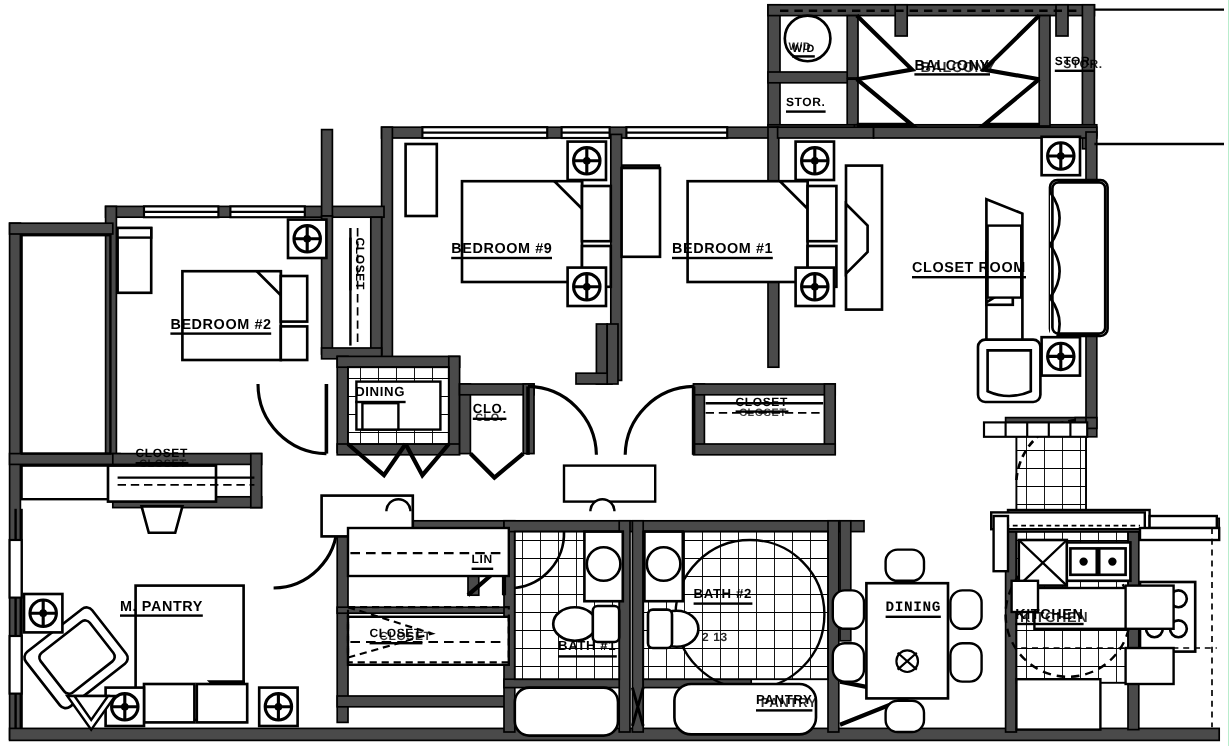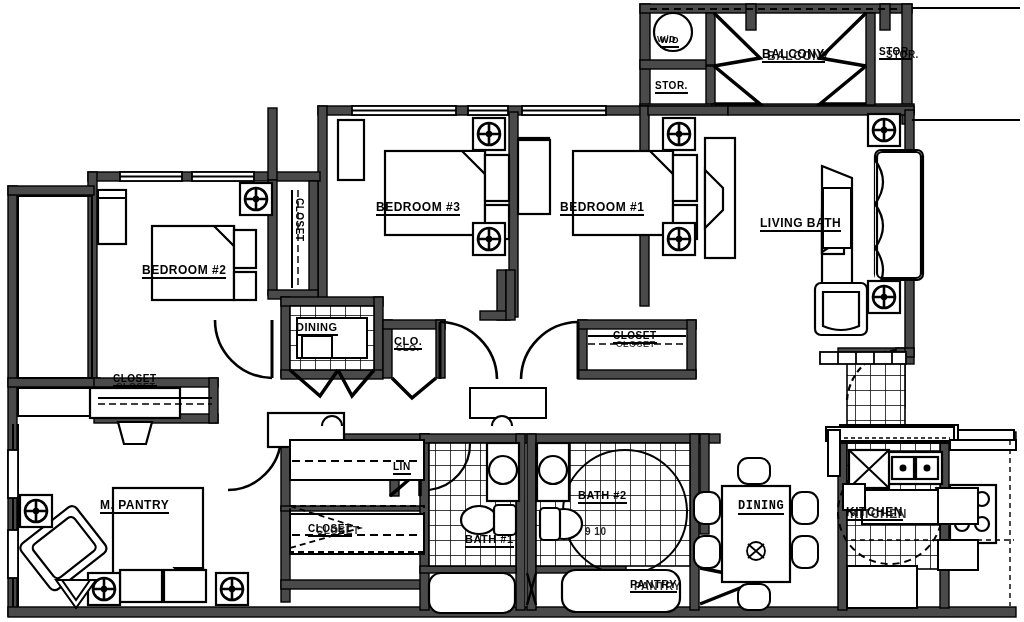--- a/index.html
+++ b/index.html
@@ -421,29 +421,29 @@
   <div class="room-label lbl-xs nb" style="left:657px;top:35px;opacity:.85;">W/D</div>
 
   <div class="room-label lbl-sm" style="left:655px;top:81px;">STOR.</div>
 
   <div class="room-label lbl-lg" style="left:762px;top:48px;">BALCONY</div>
   <div class="room-label lbl-lg nb" style="left:767px;top:50px;opacity:.8;">BALCONY</div>
 
   <div class="room-label lbl-sm" style="left:879px;top:47px;">STOR.</div>
   <div class="room-label lbl-sm nb" style="left:886px;top:50px;opacity:.85;">STOR.</div>
 
-  <div class="room-label lbl-lg" style="left:376px;top:201px;">BEDROOM #3</div>
+  <div class="room-label lbl-lg" style="left:376px;top:201px;">BEDROOM #9</div>
 
   <div class="room-label lbl-lg" style="left:560px;top:201px;">BEDROOM #1</div>
 
   <div class="room-label lbl-lg" style="left:142px;top:264px;">BEDROOM #2</div>
 
   <div class="room-label lbl-sm vert" style="left:304px;top:198px;transform:rotate(90deg);">CLOSET</div>
 
-  <div class="room-label lbl-lg" style="left:760px;top:217px;">LIVING BATH</div>
+  <div class="room-label lbl-lg" style="left:760px;top:217px;">CLOSET ROOM</div>
 
   <div class="room-label lbl-md" style="left:296px;top:322px;">DINING</div>
 
   <div class="room-label lbl-md" style="left:394px;top:336px;">CLO.</div>
   <div class="room-label lbl-xs nb" style="left:396px;top:344px;opacity:.8;">CLO.</div>
 
   <div class="room-label lbl-sm" style="left:613px;top:331px;">CLOSET</div>
   <div class="room-label lbl-xs nb" style="left:616px;top:340px;opacity:.75;">CLOSET</div>
 
   <div class="room-label lbl-sm" style="left:113px;top:374px;">CLOSET</div>
@@ -452,21 +452,21 @@
   <div class="room-label lbl-lg" style="left:100px;top:499px;">M. PANTRY</div>
 
   <div class="room-label lbl-sm" style="left:308px;top:524px;">CLOSET</div>
   <div class="room-label lbl-sm nb" style="left:316px;top:526px;opacity:.8;">CLOSET</div>
 
   <div class="room-label lbl-sm" style="left:393px;top:462px;text-align:right;">LIN</div>
 
   <div class="room-label lbl-md" style="left:437px;top:534px;margin-left:28px;">BATH #1</div>
 
   <div class="room-label lbl-md" style="left:578px;top:490px;">BATH #2</div>
-  <div class="room-label lbl-sm nb" style="left:585px;top:527px;opacity:.85;">9 10</div>
+  <div class="room-label lbl-sm nb" style="left:585px;top:527px;opacity:.85;">2 13</div>
 
   <div class="room-label lbl-md" style="left:630px;top:579px;">PANTRY</div>
   <div class="room-label lbl-md nb" style="left:634px;top:581px;opacity:.8;">PANTRY</div>
 
   <div class="room-label lbl-lg" style="left:738px;top:500px;font-family:Liberation Mono, monospace;">DINING</div>
 
   <div class="room-label lbl-lg" style="left:846px;top:506px;">KITCHEN</div>
   <div class="room-label lbl-lg nb" style="left:850px;top:508px;opacity:.8;">KITCHEN</div>
 
 </div>

